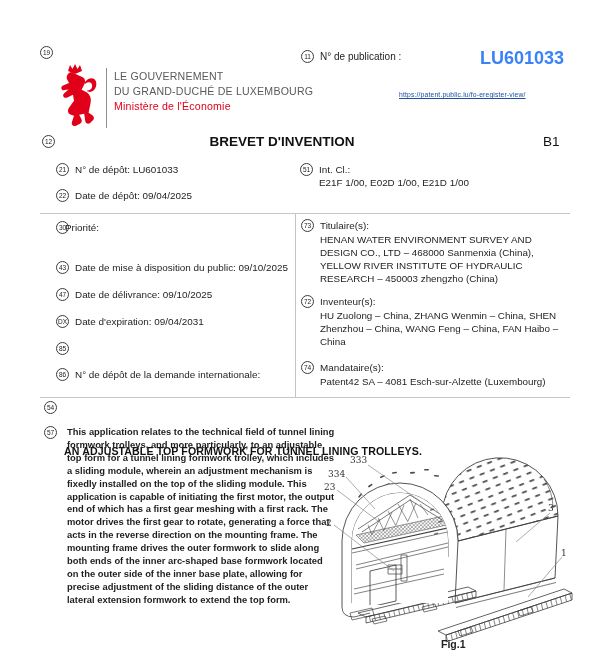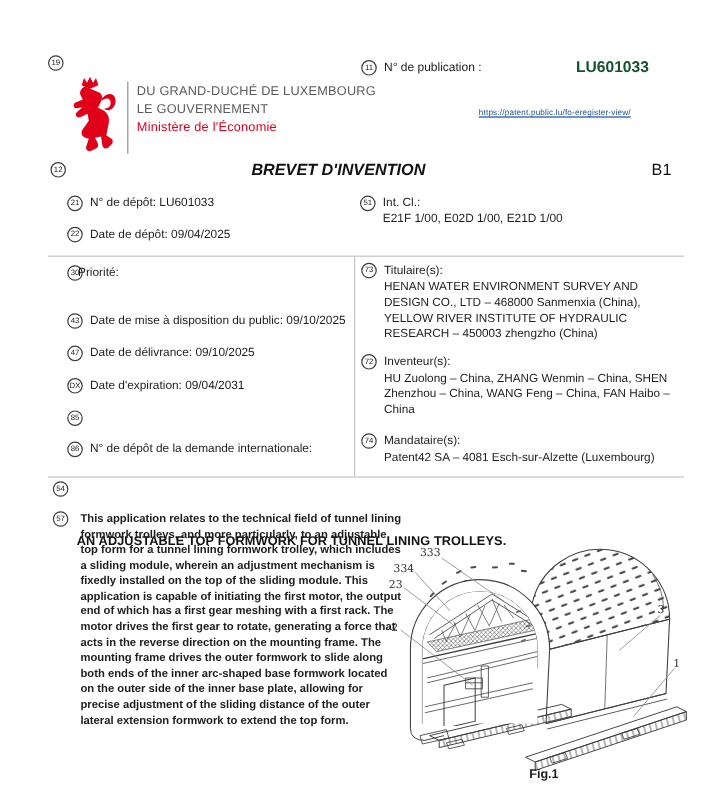--- a/index.html
+++ b/index.html
@@ -6,23 +6,23 @@
   body{width:600px;height:660px;background:#ffffff;font-family:"Liberation Sans",sans-serif;color:#1d1d1d;}
   .page{position:relative;width:600px;height:660px;background:#fff;overflow:hidden;}
   .abs{position:absolute;}
   .inid{width:13px;height:13px;border:1px solid #3c3c3c;border-radius:50%;
         display:inline-flex;align-items:center;justify-content:center;
         font-size:6.5px;color:#222;background:#fff;box-sizing:border-box;letter-spacing:0;}
   .gov-divider{width:1px;background:#8f9092;}
   .gov-text{font-size:10.6px;line-height:15px;color:#595a5c;font-weight:500;letter-spacing:.2px;}
   .gov-red{color:#e1001a;}
   .pub-label{font-size:10px;color:#1d1d1d;}
-  .pub-number{font-size:13px;font-weight:bold;color:#14532d;}
+  .pub-number{font-size:18px;font-weight:bold;color:#3b82f6;}
   .reg-link{font-size:6.8px;color:#1b4fa0;text-decoration:underline;letter-spacing:.15px;}
-  .doc-title{font-size:13.5px;font-weight:bold;text-align:center;color:#111;font-style:italic;}
+  .doc-title{font-size:13.5px;font-weight:bold;text-align:center;color:#111;}
   .kind-code{font-size:13.5px;font-weight:normal;color:#111;}
   .row-text{font-size:9.9px;color:#1d1d1d;white-space:nowrap;}
   .col-label{font-size:9.9px;color:#1d1d1d;}
   .col-text{font-size:9.8px;line-height:13px;color:#1d1d1d;}
   .grid-box{border-top:1px solid #c5c5c5;border-bottom:1px solid #c5c5c5;}
   .vline{width:1px;background:#c5c5c5;}
   .inv-title{font-size:10.6px;font-weight:bold;color:#111;letter-spacing:.1px;white-space:nowrap;margin-top:44px;}
   .abstract{font-size:9.4px;line-height:12.9px;color:#1d1d1d;text-align:left;font-weight:bold;}
   svg .ln{stroke:#3f3f3f;fill:none;}
   svg text.figlbl{font-family:"DejaVu Serif",serif;font-size:9px;fill:#333;}
@@ -39,22 +39,22 @@
     <g fill="#e1001a">
       <path d="M16,8 l2,-6 2.5,4 2.5,-5 2.5,5 2.5,-4 2,6 -7,3 z"></path>
       <path d="M19,9 c-3,1 -5,4 -4,7 l2,4 -6,2.5 c-2.2,1 -2.2,4 0,4.8 l5.5,-0.8 -4.5,4 c-2,2 -0.2,5 2.8,4.2 l6.2,-3 1,6 -5,7 c-2,3 -1,6 2,7 l3,1 -2,6 c-1,3 1.2,5 4,4 l4,-2 c2,-1 2.2,-3 1.2,-5 l-2,-4 5,-1 1,7 c0.3,3 3.2,4 5.2,2 l3,-3 c1.3,-2 0.2,-4 -1.8,-5 l-3,-2 2,-10 c1,-5 -1,-9 -5,-11 l-4,-2 3,-6 c1.3,-3 0,-6 -3,-7 z"></path>
       <path d="M33,19 c6,-7 13,-3 11,4.5 c-1.4,5 -6.5,7 -9.5,4 c2.4,0.2 5.4,-1 5.6,-4 c0.8,-4.2 -3.6,-6 -7.1,-2.5 z"></path>
     </g>
   </svg>
 
   <div class="abs gov-divider" style="left:106px;top:68px;height:60px"></div>
 
   <div class="abs gov-text" style="left:114px;top:69px">
+    <div>LE GOUVERNEMENT</div>
     <div>DU GRAND-DUCHÉ DE LUXEMBOURG</div>
-    <div>LE GOUVERNEMENT</div>
     <div class="gov-red">Ministère de l'Économie</div>
   </div>
 
   <span class="inid abs" style="left:301px;top:50px">11</span>
   <span class="abs pub-label" style="left:320px;top:51px">N° de publication :</span>
   <span class="abs pub-number" style="left:480px;top:48px">LU601033</span>
   <a class="abs reg-link" href="#" style="left:399px;top:91px" title="https://patent.public.lu/fo-eregister-view/">https://patent.public.lu/fo-eregister-view/</a>
 
   <span class="inid abs" style="left:42px;top:135px">12</span>
   <div class="abs doc-title" style="left:182px;top:134px;width:200px">BREVET D'INVENTION</div>

